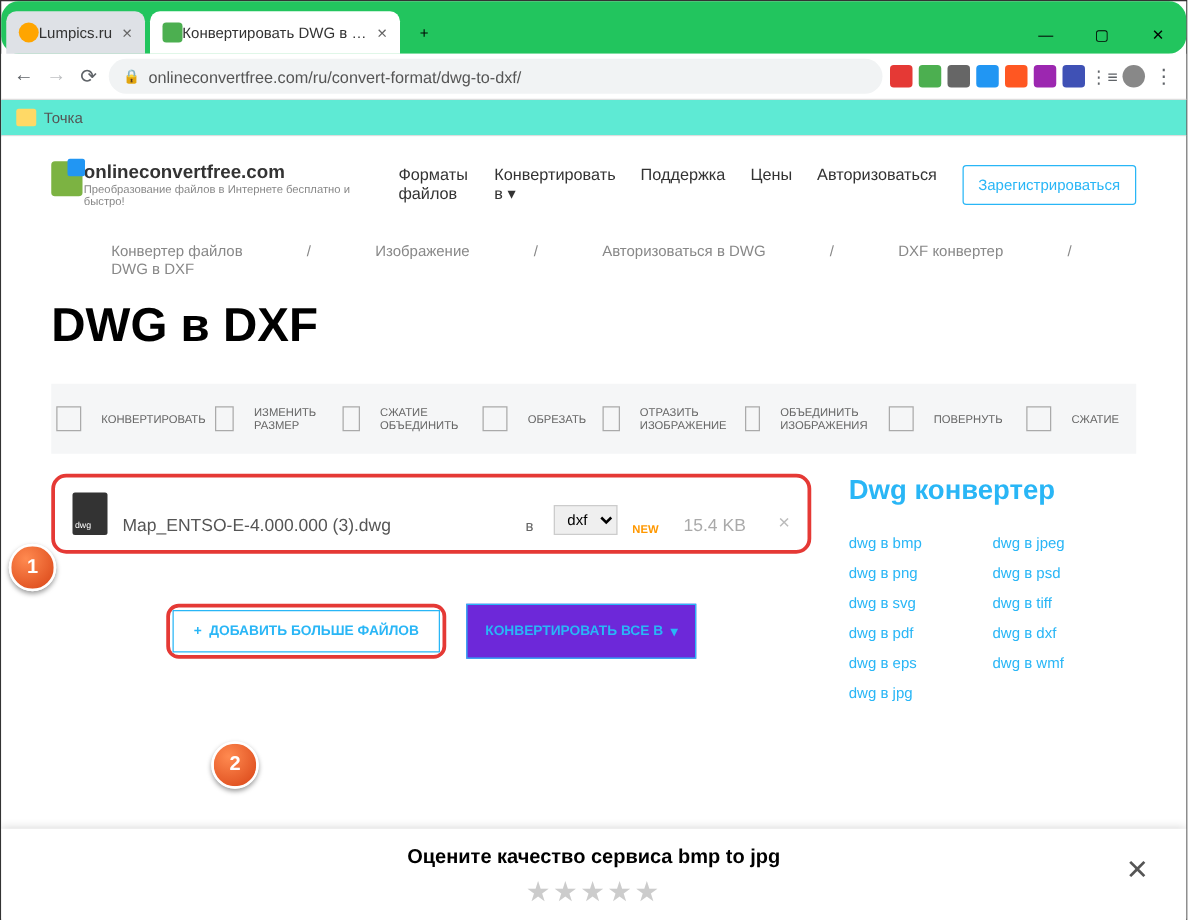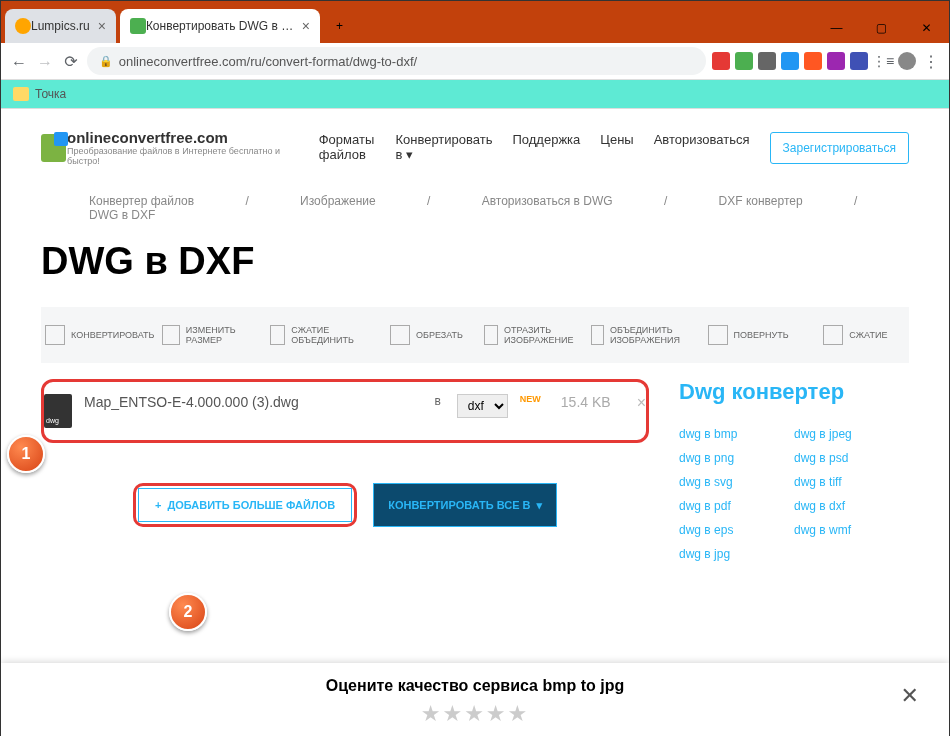--- a/index.html
+++ b/index.html
@@ -1,70 +1,70 @@
 <!DOCTYPE html>
 <html><head>
 <meta charset="utf-8">
 <style>
 body { margin:0; font-family: Arial, sans-serif; background:#f0f0f0; width:950px; height:736px; overflow:hidden; }
 .window { background:#fff; width:948px; height:734px; border:1px solid #333; position:relative; }
-.titlebar { height:34px; background:#c2410c; display:flex; align-items:flex-end; padding-top:8px; }
+.titlebar { height:34px; background:#22c55e; display:flex; align-items:flex-end; padding-top:8px;border-radius:14px; }
 .tab { height:34px; background:#dee1e6; display:flex; align-items:center; padding:0 10px; font-size:12px; max-width:180px; border-top-left-radius:8px; border-top-right-radius:8px; margin-left:4px; }
 .tab.active { background:#fff; }
 .tab .title { white-space:nowrap; overflow:hidden; text-overflow:ellipsis; flex:1; color:#333; }
 .tab .close-x { margin-left:8px; color:#666; font-size:14px; }
 .favicon-orange { width:16px; height:16px; background:#ffa500; border-radius:50%; }
 .favicon-green { width:16px; height:16px; background:#4caf50; border-radius:3px; }
 .win-controls { margin-left:auto; display:flex; }
 .win-btn { width:45px; height:30px; display:flex; align-items:center; justify-content:center; color:#000; font-size:12px; }
 .win-btn.close { color:#000; }
 .addrbar { height:36px; background:#fff; border-bottom:1px solid #ddd; display:flex; align-items:center; padding:0 8px; gap:6px; }
 .nav-icon { width:20px; height:20px; display:flex; align-items:center; justify-content:center; color:#5f6368; }
 .omnibox { flex:1; background:#f1f3f4; border-radius:14px; height:28px; display:flex; align-items:center; padding:0 12px; font-size:13px; color:#555; }
 .lock { font-size:11px; margin-right:6px; color:#5f6368; }
 .ext-icons { display:flex; gap:5px; align-items:center; }
 .ext-ico { width:18px; height:18px; border-radius:3px; }
 .bookmarks { height:28px; background:#5eead4; border-bottom:1px solid #ddd; display:flex; align-items:center; padding:0 12px; font-size:12px; color:#555; }
 .bm-item { display:flex; align-items:center; gap:6px; }
 .bm-folder { width:16px; height:14px; background:#ffd966; border-radius:2px; }
 .content { background:#fff; height:calc(100% - 98px); overflow:hidden; padding:0 40px; position:relative; }
 .header-row { display:flex; align-items:center; padding:20px 0; gap:30px; border-bottom:none; }
-.logo-area { display:flex; align-items:center; gap:1px; }
+.logo-area { display:flex; align-items:flex-start; gap:1px; }
 .logo-icon { width:28px; height:28px; background:#7cb342; border-radius:3px; position:relative; }
 .logo-icon::after { content:""; position:absolute; right:-2px; top:-2px; width:14px; height:14px; background:#2196f3; border-radius:2px; }
 .logo-text { font-size:15px; font-weight:bold; color:#333; }
 .logo-sub { font-size:9px; color:#888; }
 .nav-links { display:flex; gap:20px; font-size:13px; color:#333; margin-left:auto; }
 .nav-link { cursor:pointer; }
 .register-btn { border:1px solid #29b6f6; color:#29b6f6; padding:8px 12px; border-radius:3px; font-size:12px; }
 .breadcrumb { font-size:12px; color:#888; padding:8px 0; }
 .breadcrumb span { color:#888;margin-left:48px; }
 h1 { font-size:38px; font-weight:bold; margin:10px 0 24px; }
 .tool-tabs { background:#f5f6f7; display:flex; padding:10px 0; gap:0; margin-bottom:16px; }
-.tool-tab { flex:1; display:flex; align-items:center; justify-content:center; gap:6px; font-size:9px; color:#666; padding:8px 4px; }
+.tool-tab { flex:1; display:flex; align-items:center; justify-content:center; gap:16px; font-size:9px; color:#666; padding:8px 4px; }
 .tool-tab .ico { width:18px; height:18px; border:1px solid #aaa; }
 .main-row { display:flex; gap:30px; }
 .left-col { flex:1; }
 .right-col { width:230px; }
-.file-box { border:3px solid #e53935; border-radius:12px; position:relative; padding:12px 0; display:flex; align-items:flex-start; gap:12px; }
+.file-box { border:3px solid #e53935; border-radius:12px; position:relative; padding:12px 14px; display:flex; align-items:flex-end; gap:12px; }
 .marker { position:absolute; width:34px; height:34px; border-radius:50%; background:radial-gradient(circle at 35% 30%, #ff8a50, #d84315); color:#fff; font-weight:bold; font-size:16px; display:flex; align-items:center; justify-content:center; border:2px solid #fff; box-shadow:0 2px 4px rgba(0,0,0,0.4); }
 .marker1 { left:-34px; top:56px; }
 .marker2 { left:128px; top:110px; }
 .file-ico { width:28px; height:34px; background:#333; border-radius:2px; position:relative; }
 .file-ico::after { content:"dwg"; position:absolute; bottom:4px; left:2px; color:#fff; font-size:7px; }
 .file-name { font-size:14px; color:#555; flex:1; }
 .to-label { font-size:12px; color:#666; margin-right:4px; }
 .fmt-select { border:1px solid #ccc; padding:3px 6px; font-size:12px; }
 .new-badge { color:#ff9800; font-size:9px; font-weight:bold; }
 .size-label { color:#aaa; font-size:14px; margin-left:8px; }
 .remove-x { color:#bbb; font-size:16px; margin-left:14px; }
 .btn-row { display:flex; gap:16px; margin-top:40px; justify-content:center; position:relative; }
 .add-more-btn { border:3px solid #e53935; border-radius:10px; padding:2px; }
 .add-more-inner { border:1px solid #29b6f6; color:#29b6f6; padding:10px 16px; font-size:11px; font-weight:bold; display:flex; align-items:center; gap:6px; background:#fff; }
-.convert-all-btn { border:1px solid #29b6f6; color:#29b6f6; padding:10px 14px; font-size:11px; font-weight:bold; display:flex; align-items:center; gap:6px; background:#0c4a6e; }
+.convert-all-btn { border:1px solid #29b6f6; color:#29b6f6; padding:10px 14px; font-size:11px; font-weight:bold; display:flex; align-items:center; gap:6px; background:#6d28d9; }
 .side-title { color:#29b6f6; font-size:22px; font-weight:bold; margin-bottom:22px; }
 .side-links { display:flex; flex-wrap:wrap; gap:10px 0; }
 .side-link { width:50%; color:#29b6f6; font-size:12px; }
 .rating-bar { position:absolute; bottom:4px; left:0; right:0; background:#fff; padding:14px 40px; text-align:center; box-shadow:0 0 8px rgba(0,0,0,0.2); }
 .rating-title { font-size:16px; font-weight:bold; margin-bottom:6px; }
 .stars { color:#ccc; font-size:22px; letter-spacing:2px; }
 .rating-close { position:absolute; right:30px; top:20px; font-size:22px; color:#555; }
 </style>
 </head>
 <body>

